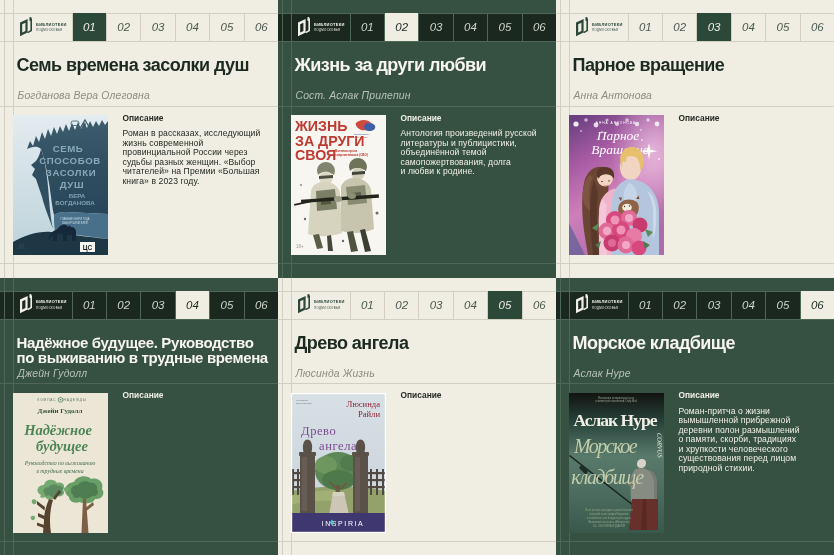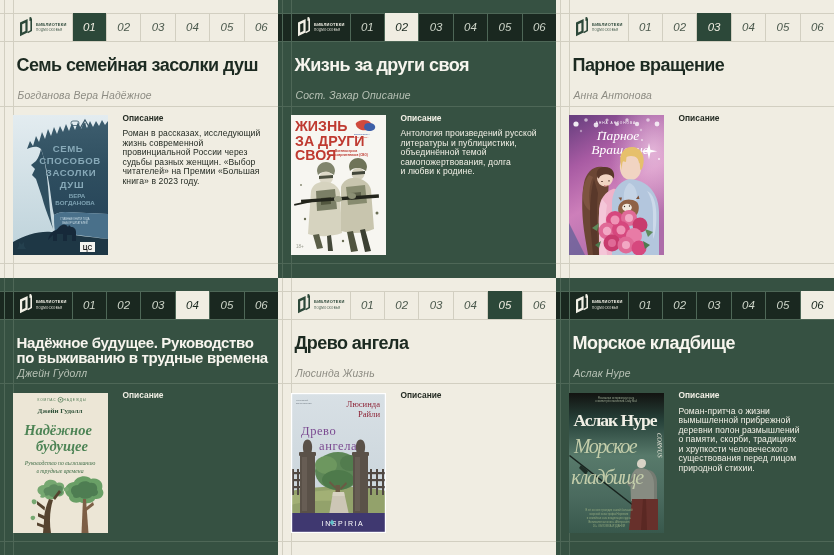--- a/index.html
+++ b/index.html
@@ -40,22 +40,22 @@
         <div class="lt1">БИБЛИОТЕКИ</div>
         <div class="lt2">ПОДМОСКОВЬЯ</div>
       </div>
     </div>
 <div class="tab" style="left:71.6px;width:34.4px;background:#2c4839;color:#efece0;border-left:1px solid #d2cfc1;">01</div>
     <div class="tab" style="left:106.0px;width:34.4px;color:#4c5a4e;border-left:1px solid #d2cfc1;">02</div>
     <div class="tab" style="left:140.4px;width:34.4px;color:#4c5a4e;border-left:1px solid #d2cfc1;">03</div>
     <div class="tab" style="left:174.8px;width:34.4px;color:#4c5a4e;border-left:1px solid #d2cfc1;">04</div>
     <div class="tab" style="left:209.2px;width:34.4px;color:#4c5a4e;border-left:1px solid #d2cfc1;">05</div>
     <div class="tab" style="left:243.6px;width:34.4px;color:#4c5a4e;border-left:1px solid #d2cfc1;">06</div>
-<div class="title" style="font-size:18.0px;letter-spacing:-0.55px;color:#1c2a21;top:56px;line-height:19px;">Семь семейная засолки душ</div>
-<div class="author" style="color:#8d8c83;">Богданова Вера Надёжное</div>
+<div class="title" style="font-size:18.0px;letter-spacing:-0.55px;color:#1c2a21;top:56px;line-height:19px;">Семь времена засолки душ</div>
+<div class="author" style="color:#8d8c83;">Богданова Вера Олеговна</div>
 <div class="cover">
       <svg width="95" height="140" viewBox="0 0 95 140">
 <defs>
           <linearGradient id="c1s" x1="0" y1="0" x2="0" y2="1">
 <stop offset="0" stop-color="#e3ecf0"></stop>
             <stop offset="1" stop-color="#bdd2da"></stop>
           </linearGradient>
 <linearGradient id="c1d" x1="0" y1="0" x2="0" y2="1">
 <stop offset="0" stop-color="#3d5d6e"></stop>
             <stop offset="0.5" stop-color="#2f4f60"></stop>
@@ -110,22 +110,22 @@
         <div class="lt1">БИБЛИОТЕКИ</div>
         <div class="lt2">ПОДМОСКОВЬЯ</div>
       </div>
     </div>
 <div class="tab" style="left:71.6px;width:34.4px;color:#cdd4c8;border-left:1px solid #4e6757;">01</div>
     <div class="tab" style="left:106.0px;width:34.4px;background:#f0ede2;color:#1c2a21;border-left:1px solid #4e6757;">02</div>
     <div class="tab" style="left:140.4px;width:34.4px;color:#cdd4c8;border-left:1px solid #4e6757;">03</div>
     <div class="tab" style="left:174.8px;width:34.4px;color:#cdd4c8;border-left:1px solid #4e6757;">04</div>
     <div class="tab" style="left:209.2px;width:34.4px;color:#cdd4c8;border-left:1px solid #4e6757;">05</div>
     <div class="tab" style="left:243.6px;width:34.4px;color:#cdd4c8;border-left:1px solid #4e6757;">06</div>
-<div class="title" style="font-size:18.0px;letter-spacing:-0.55px;color:#f7f5ee;top:56px;line-height:19px;">Жизнь за други своя</div>
-<div class="author" style="color:#b7c1b5;">Сост. Захар Описание</div>
+<div class="title" style="font-size:18.0px;letter-spacing:-0.55px;color:#f7f5ee;top:56px;line-height:19px;">Жизнь за други любви</div>
+<div class="author" style="color:#b7c1b5;">Сост. Аслак Прилепин</div>
 <div class="cover">
       <svg width="95" height="140" viewBox="0 0 95 140">
 <rect width="95" height="140" fill="#f7f6f1"></rect>
 <g fill="#bf3a31" font-family="Liberation Sans,sans-serif" font-weight="bold">
 <text x="4" y="16" font-size="14.2">ЖИЗНЬ</text>
 <text x="4" y="30.5" font-size="14.2">ЗА ДРУГИ</text>
 <text x="4" y="45" font-size="14.2">СВОЯ</text>
 <text x="44" y="37" font-size="3">Военная проза</text>
 <text x="44" y="41" font-size="3">современников (СВО)</text>
 </g>

